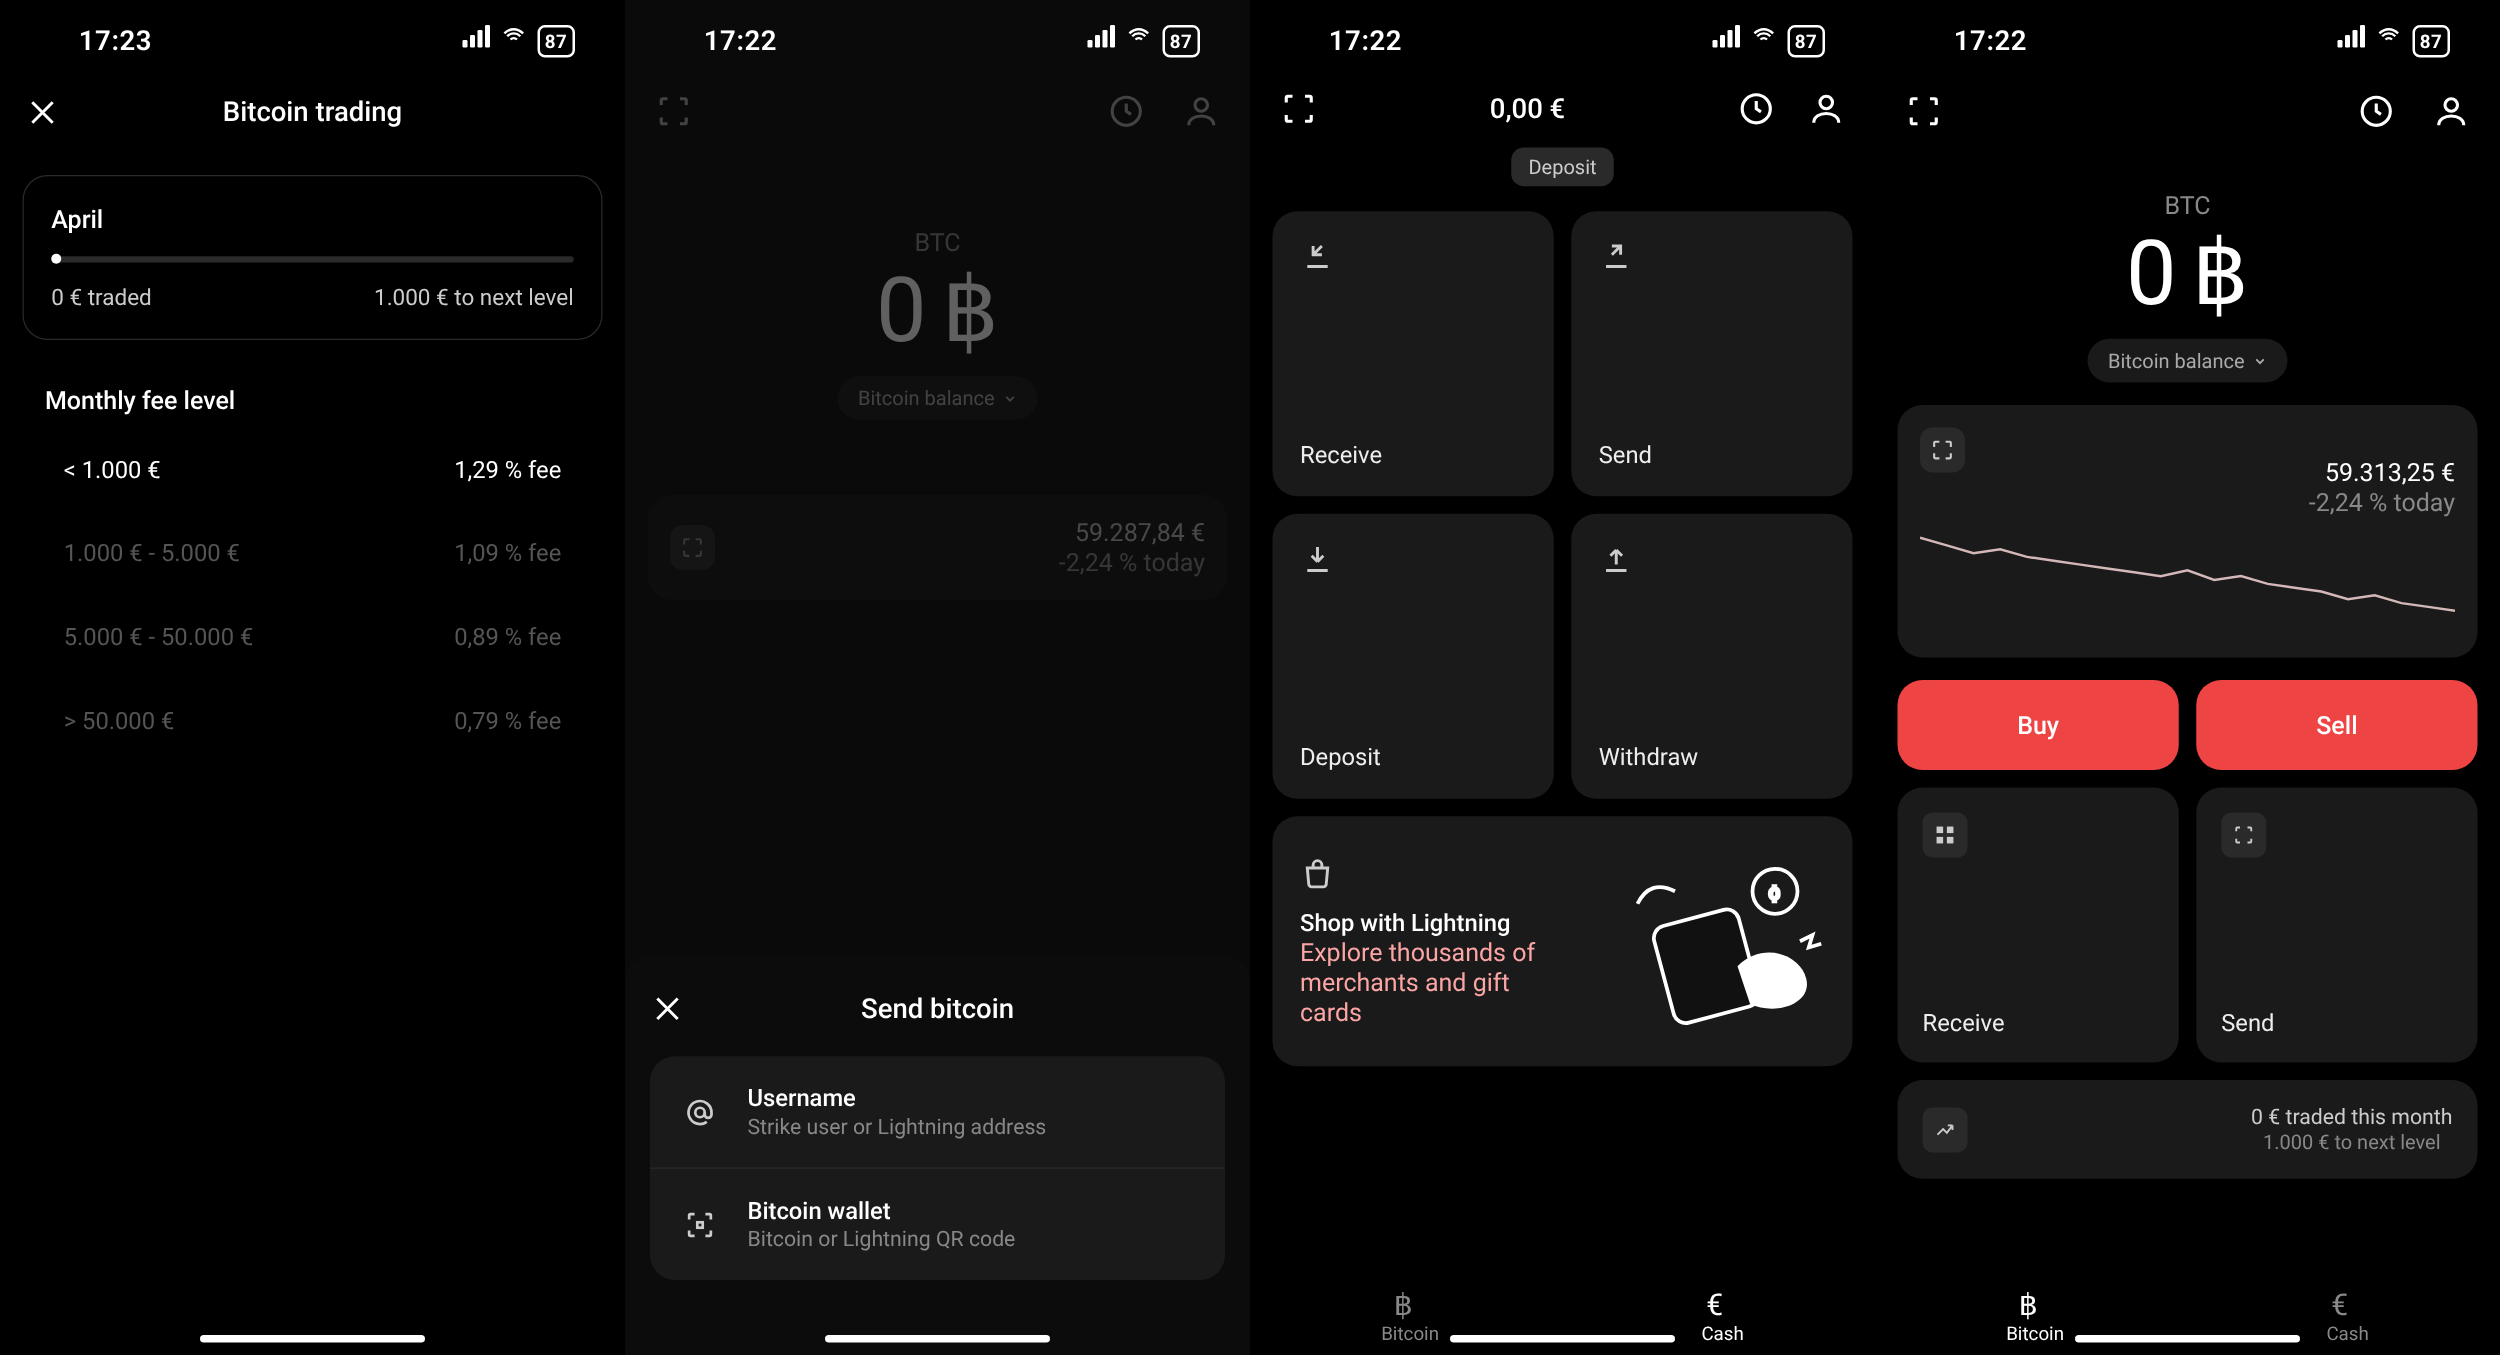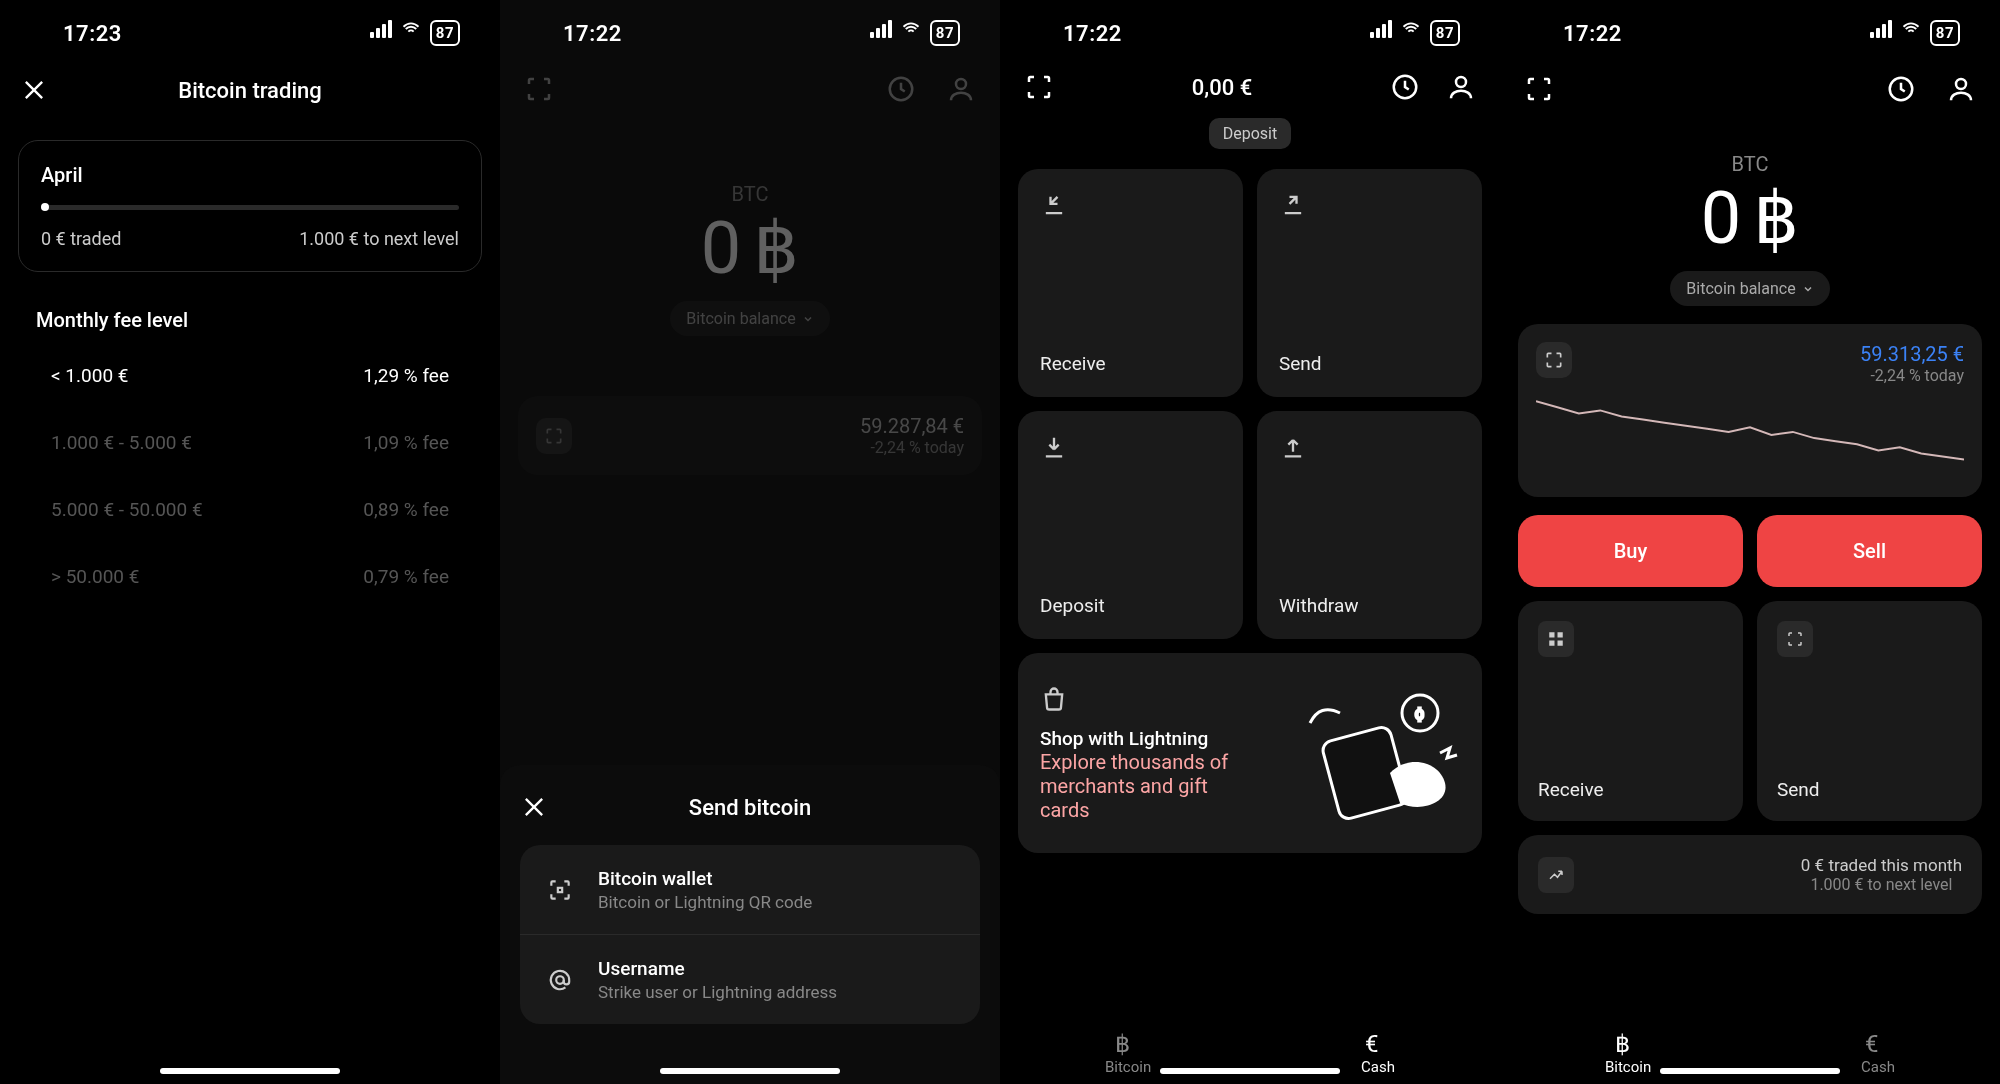--- a/index.html
+++ b/index.html
@@ -35,21 +35,21 @@
   
   .dimmed { opacity: 0.35; }
   .s2-topicons { display: flex; justify-content: space-between; align-items: center; padding: 18px 24px; }
   .s2-right-icons { display: flex; gap: 30px; }
   .btc-label { text-align: center; color: #888; font-size: 20px; margin-top: 60px; }
   .btc-balance { text-align: center; font-size: 72px; font-weight: 400; display: flex; justify-content: center; align-items: center; gap: 12px; margin-top: 0; }
   .balance-pill { display: flex; align-items: center; justify-content: center; gap: 6px; font-size: 16px; color: #aaa; background: #1a1a1a; border-radius: 20px; padding: 8px 16px; width: fit-content; margin: 10px auto 0; }
   .s2-price-card { margin: 60px 18px 0; background: #141414; border-radius: 20px; padding: 18px; display: flex; justify-content: space-between; align-items: center; }
   .price-right { text-align: right; }
   .price-value { font-size: 20px; color: #bbb; }
-  .price-change { font-size: 16px; color: #888; }
+  .price-change { font-size: 20px; color: #888; }
 
   
   .bottom-sheet { position: absolute; bottom: 0; left: 0; right: 0; background: #0c0c0c; border-top-left-radius: 20px; border-top-right-radius: 20px; padding: 28px 20px 60px; }
   .sheet-header { display: flex; align-items: center; margin-bottom: 24px; }
   .sheet-close { width: 28px; height: 28px; }
   .sheet-title { flex: 1; text-align: center; font-size: 22px; font-weight: 500; margin-left: -28px; }
   .sheet-card { background: #1a1a1a; border-radius: 20px; overflow: hidden; }
   .sheet-row { display: flex; align-items: center; gap: 20px; padding: 22px; }
   .sheet-row + .sheet-row { border-top: 1px solid #2a2a2a; }
   .sheet-icon { width: 36px; height: 36px; display: flex; align-items: center; justify-content: center; color: #ccc; flex-shrink:0; }
@@ -221,39 +221,39 @@
     <div class="sheet-header">
       <svg class="sheet-close" viewBox="0 0 24 24" stroke="#fff" stroke-width="2" fill="none">
             <path d="M5 5l14 14M19 5L5 19"></path>
           </svg>
       <div class="sheet-title">Send bitcoin</div>
     </div>
     <div class="sheet-card">
       <div class="sheet-row">
         <div class="sheet-icon">
           <svg viewBox="0 0 24 24" width="26" height="26" fill="none" stroke="#ccc" stroke-width="2">
+                <circle cx="12" cy="12" r="3.5"></circle>
+                <path d="M15.5 12v1.5a2.5 2.5 0 005 0V12a8.5 8.5 0 10-3.5 6.9"></path>
+              </svg>
+        </div>
+        <div>
+          <div class="sheet-row-title">Username</div>
+          <div class="sheet-row-sub">Strike user or Lightning address</div>
+        </div>
+      </div>
+      <div class="sheet-row">
+        <div class="sheet-icon">
+          <svg viewBox="0 0 24 24" width="26" height="26" fill="none" stroke="#ccc" stroke-width="2">
                 <path d="M4 8V5a1 1 0 011-1h3M20 8V5a1 1 0 00-1-1h-3M4 16v3a1 1 0 001 1h3M20 16v3a1 1 0 01-1 1h-3"></path>
                 <rect x="10" y="10" width="4" height="4"></rect>
               </svg>
         </div>
         <div>
           <div class="sheet-row-title">Bitcoin wallet</div>
           <div class="sheet-row-sub">Bitcoin or Lightning QR code</div>
-        </div>
-      </div>
-      <div class="sheet-row">
-        <div class="sheet-icon">
-          <svg viewBox="0 0 24 24" width="26" height="26" fill="none" stroke="#ccc" stroke-width="2">
-                <circle cx="12" cy="12" r="3.5"></circle>
-                <path d="M15.5 12v1.5a2.5 2.5 0 005 0V12a8.5 8.5 0 10-3.5 6.9"></path>
-              </svg>
-        </div>
-        <div>
-          <div class="sheet-row-title">Username</div>
-          <div class="sheet-row-sub">Strike user or Lightning address</div>
         </div>
       </div>
     </div>
   </div>
 
   <div class="home-indicator"></div>
   </div>
 </div>
 
 <div class="phone">
@@ -400,21 +400,21 @@
   </div>
 
   <div class="s4-chart-card">
     <div class="s4-chart-top">
       <div class="expand-icon-box">
         <svg width="20" height="20" viewBox="0 0 24 24" fill="none" stroke="#ccc" stroke-width="2">
             <path d="M4 9V5a1 1 0 011-1h4M20 9V5a1 1 0 00-1-1h-4M4 15v4a1 1 0 001 1h4M20 15v4a1 1 0 01-1 1h-4"></path>
           </svg>
       </div>
       <div class="price-right">
-        <div class="price-value" style="color:#3b82f6;">59.313,25 €</div>
+        <div class="price-value" style="color:#ffffff;margin-top:24px;">59.313,25 €</div>
         <div class="price-change">-2,24 % today</div>
       </div>
     </div>
     <svg class="sparkline" id="sparkline" viewBox="0 0 460 80" preserveAspectRatio="none">
       <polyline id="sparkline-path" fill="none" stroke="#d4b8b8" stroke-width="2" points="0.0,6.2 23.0,12.3 46.0,18.5 69.0,15.4 92.0,21.5 115.0,24.6 138.0,27.7 161.0,30.8 184.0,33.8 207.0,36.9 230.0,32.3 253.0,40.0 276.0,36.9 299.0,43.1 322.0,46.2 345.0,49.2 368.0,55.4 391.0,52.3 414.0,58.5 437.0,61.5 460.0,64.6"></polyline>
     </svg>
   </div>
 
   <div class="buy-sell-row">
     <div class="bs-button">Buy</div>

